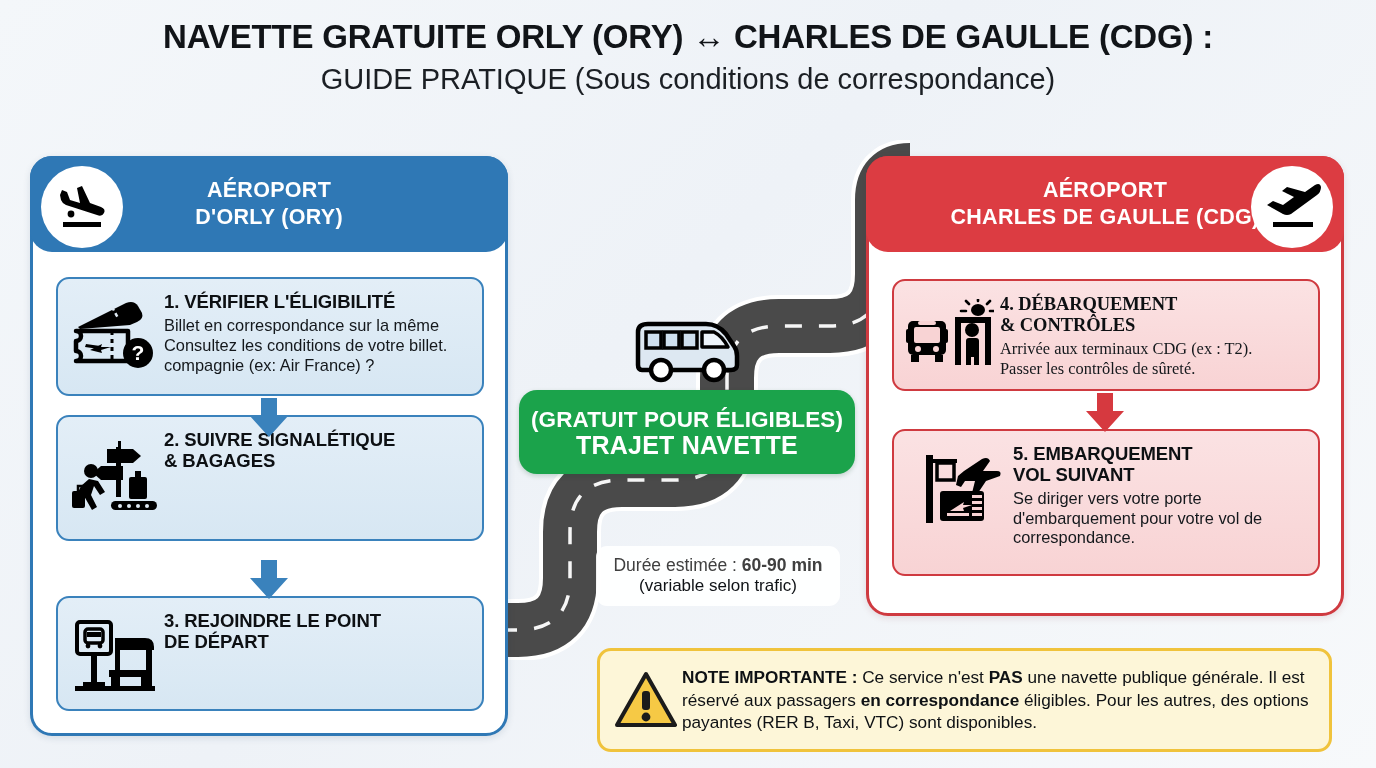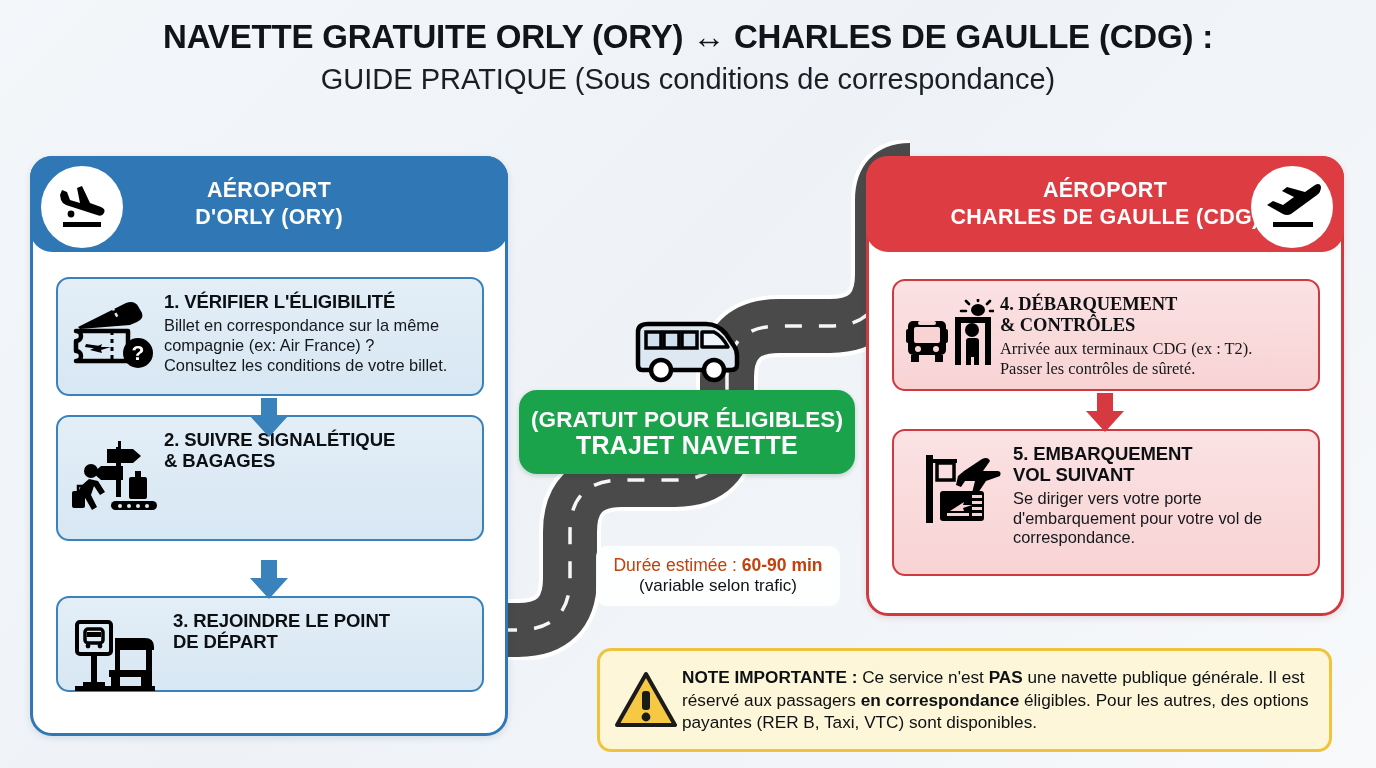--- a/index.html
+++ b/index.html
@@ -100,21 +100,21 @@
     line-height: 1.13; margin-bottom: 3px; letter-spacing: -0.1px;
   }
   .step-text {
     font-size: 16.4px; color: #14181c; line-height: 1.21;
   }
   .step-text b { font-weight: bold; }
 
   
   #step1 { top: 118px; height: 119px; }
   #step2 { top: 256px; height: 126px; }
-  #step3 { top: 437px; height: 96px; gap: 9px; }
+  #step3 { top: 437px; height: 115px; }
   
   #step4 { top: 120px; height: 112px; font-family: Liberation Serif, serif; }
   #step5 { top: 270px; height: 147px; padding-left: 23px; }
 
   
   .arrow-down {
     position: absolute; left: 50%; transform: translateX(-50%);
     width: 46px; height: 40px; z-index: 4;
   }
   #arrow1 { top: 239px; }
@@ -139,21 +139,21 @@
   
   #duration-pill {
     position: absolute; left: 596px; top: 546px;
     width: 244px; height: 60px;
     background: rgba(255,255,255,0.93);
     border-radius: 11px;
     display: flex; flex-direction: column;
     align-items: center; justify-content: center;
     z-index: 5;
   }
-  #duration-line1 { font-size: 17.5px; color: #c2410c; line-height: 1.2; }
+  #duration-line1 { font-size: 17.5px; color: #404040; line-height: 1.2; }
   #duration-line1 b { font-weight: bold; }
   #duration-line2 { font-size: 17px; color: #0f1216; line-height: 1.2; }
 
   
   #note-box {
     position: absolute; left: 597px; top: 648px;
     width: 735px; height: 104px;
     background: #fdf6d8;
     border: 3px solid #f0c33c;
     border-radius: 14px;
@@ -221,22 +221,22 @@
         <path d="M18 53 l12-6 l-1 3 l10 0 l-10 3 l1 3 z" fill="#000"></path>
         <path d="M14 47 l14 2 l-1 3 l-14 -2 z" fill="#000"></path>
         <circle cx="66" cy="56" r="15" fill="#000"></circle>
         <text x="66" y="63" font-family="Liberation Sans, sans-serif" font-size="21" font-weight="bold" fill="#fff" text-anchor="middle">?</text>
       </svg>
     </div>
     <div class="step-body">
       <div class="step-title">1. VÉRIFIER L'ÉLIGIBILITÉ</div>
       <div class="step-text">
         <div>Billet en correspondance sur la même</div>
+        <div>Consultez les conditions de votre billet.</div>
         <div>compagnie (ex: Air France) ?</div>
-        <div>Consultez les conditions de votre billet.</div>
       </div>
     </div>
   </div>
 
   <svg id="arrow1" class="arrow-down" viewBox="0 0 46 40" xmlns="http://www.w3.org/2000/svg">
     <path d="M15 0 h16 v18 h11 L23 39 L4 18 h11 z" fill="#3a82bc"></path>
   </svg>
 
   <div id="step2" class="step-card blue">
     <div class="step-icon">

